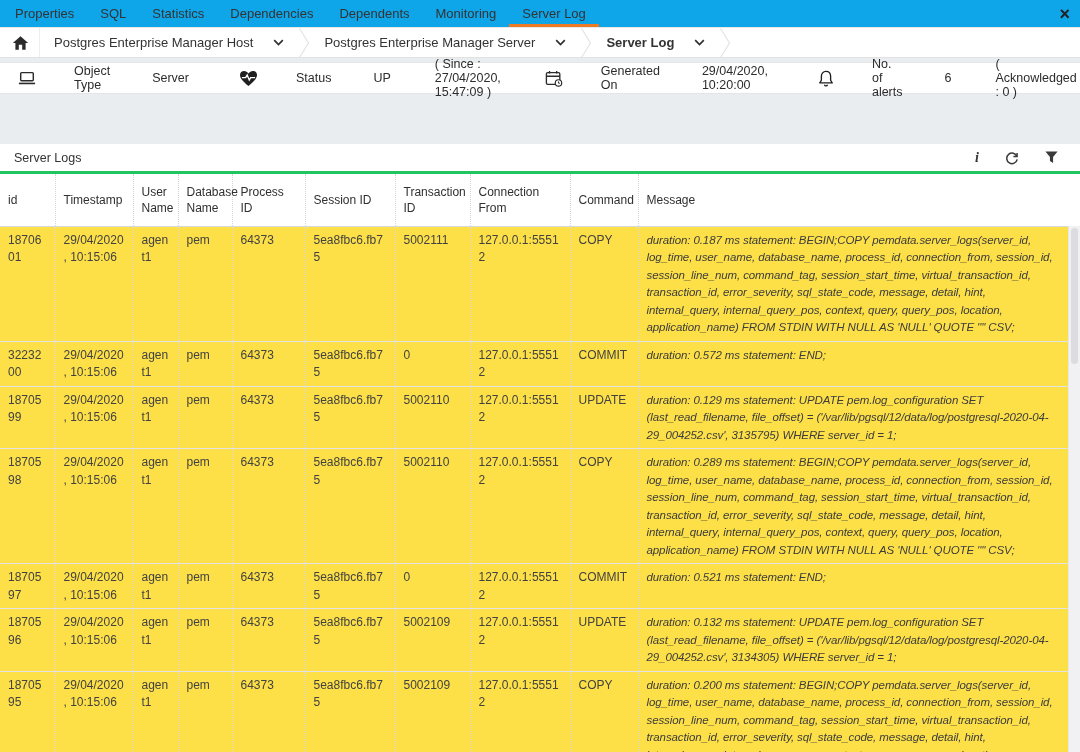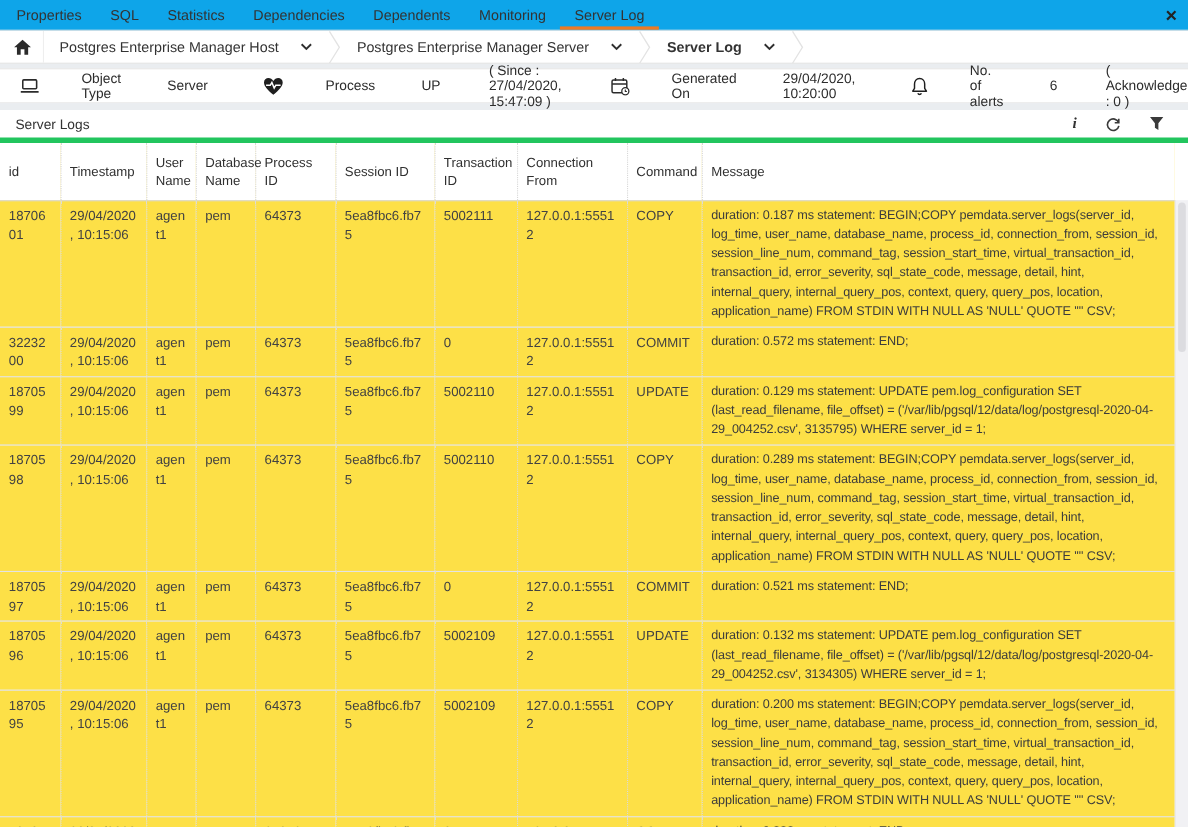--- a/index.html
+++ b/index.html
@@ -32,38 +32,38 @@
   .sb-icon { display: inline-flex; align-items: center; margin: 0 10px 0 6px; }
   .sb-label { margin-right: 14px; }
   .sb-value { margin-right: 16px; }
   .sb-paren { margin-right: 10px; }
   .sb-gear { margin-left: auto; font-size: 17px; color: #555; cursor: pointer; line-height: 1; }
 
   
   .panelgap { height: 6px; background: #eaedf0; }
   .panel { background: #fff; }
   .panel-header { height: 30px; display: flex; align-items: center; padding: 0 14px;
-    border-bottom: 5px solid #22c55e; }
+    border-bottom: 3px solid #22c55e; margin-top: 44px; }
   .panel-title { font-size: 12.5px; color: #333; }
   .panel-actions { margin-left: auto; display: flex; align-items: center; gap: 26px; padding-right: 8px; }
   .pa-icon { cursor: pointer; display: inline-flex; align-items: center; color: #444; }
   .pa-info { font-family: "Liberation Serif", serif; font-style: italic; font-weight: bold;
     font-size: 14px; color: #333; }
 
   
   .table-wrap { position: relative; background: #fff; }
   table { border-collapse: collapse; table-layout: fixed; width: 1068px; background: #fff; }
   th { height: 52px; font-weight: normal; font-size: 12px; color: #303030; text-align: left;
     vertical-align: middle; padding: 4px 8px; border-right: 1px dotted #d6d6d6;
     border-bottom: 1px solid #d9d9d9; line-height: 16px; background: #fff; }
   th:last-child { border-right: none; }
   td { font-size: 12px; color: #424242; vertical-align: top; padding: 5px 7px 4px 8px;
     border-right: 1px dotted #dadada; border-bottom: 1px solid #e3e3e3;
     line-height: 17.5px; word-wrap: break-word; }
-  td:last-child { border-right: none; }
+  td:last-child { border-right: none; font-style: italic; }
   td.cell-message { font-size: 11.5px; letter-spacing: -0.1px; color: #3c3c3c; }
   tr { background: #fde047; }
 
   
   .vscroll { position: absolute; top: 52px; right: 0; bottom: 0; width: 12px;
     background: #f1f1f4; border-left: 1px solid #e7e7ea; height: 570px; }
   .vscroll-thumb { position: absolute; top: 2px; left: 2px; right: 2px; height: 136px;
     background: #dcdce0; border-radius: 5px; }
 </style>
 </head>
@@ -130,21 +130,21 @@
       </svg>
   </span>
   <span class="sb-label">Object Type</span>
   <span class="sb-value">Server</span>
   <span class="sb-icon">
     <svg width="19" height="17" viewBox="0 0 20 18">
         <path d="M10 17 C4 12 1 8.5 1 5.2 C1 2.6 3 1 5.3 1 C7.2 1 8.9 2 10 3.8 C11.1 2 12.8 1 14.7 1 C17 1 19 2.6 19 5.2 C19 8.5 16 12 10 17 Z" fill="#1f1f1f"></path>
         <path d="M3 8 H7 L8.6 5.2 L10.8 10.6 L12.3 8 H17" fill="none" stroke="#fff" stroke-width="1.4"></path>
       </svg>
   </span>
-  <span class="sb-label">Process</span>
+  <span class="sb-label">Status</span>
   <span class="sb-value">UP</span>
   <span class="sb-paren">( Since :  27/04/2020, 15:47:09 )</span>
   <span class="sb-icon">
     <svg width="18" height="17" viewBox="0 0 20 19">
         <rect x="1.5" y="3" width="15" height="13" rx="1.5" fill="none" stroke="#2b2b2b" stroke-width="1.5"></rect>
         <path d="M5 1 V4 M13 1 V4 M1.5 7 H16.5" stroke="#2b2b2b" stroke-width="1.5"></path>
         <circle cx="15" cy="14.5" r="3.6" fill="#fff" stroke="#2b2b2b" stroke-width="1.3"></circle>
         <path d="M15 12.8 V14.7 H16.6" fill="none" stroke="#2b2b2b" stroke-width="1.1"></path>
       </svg>
   </span>

